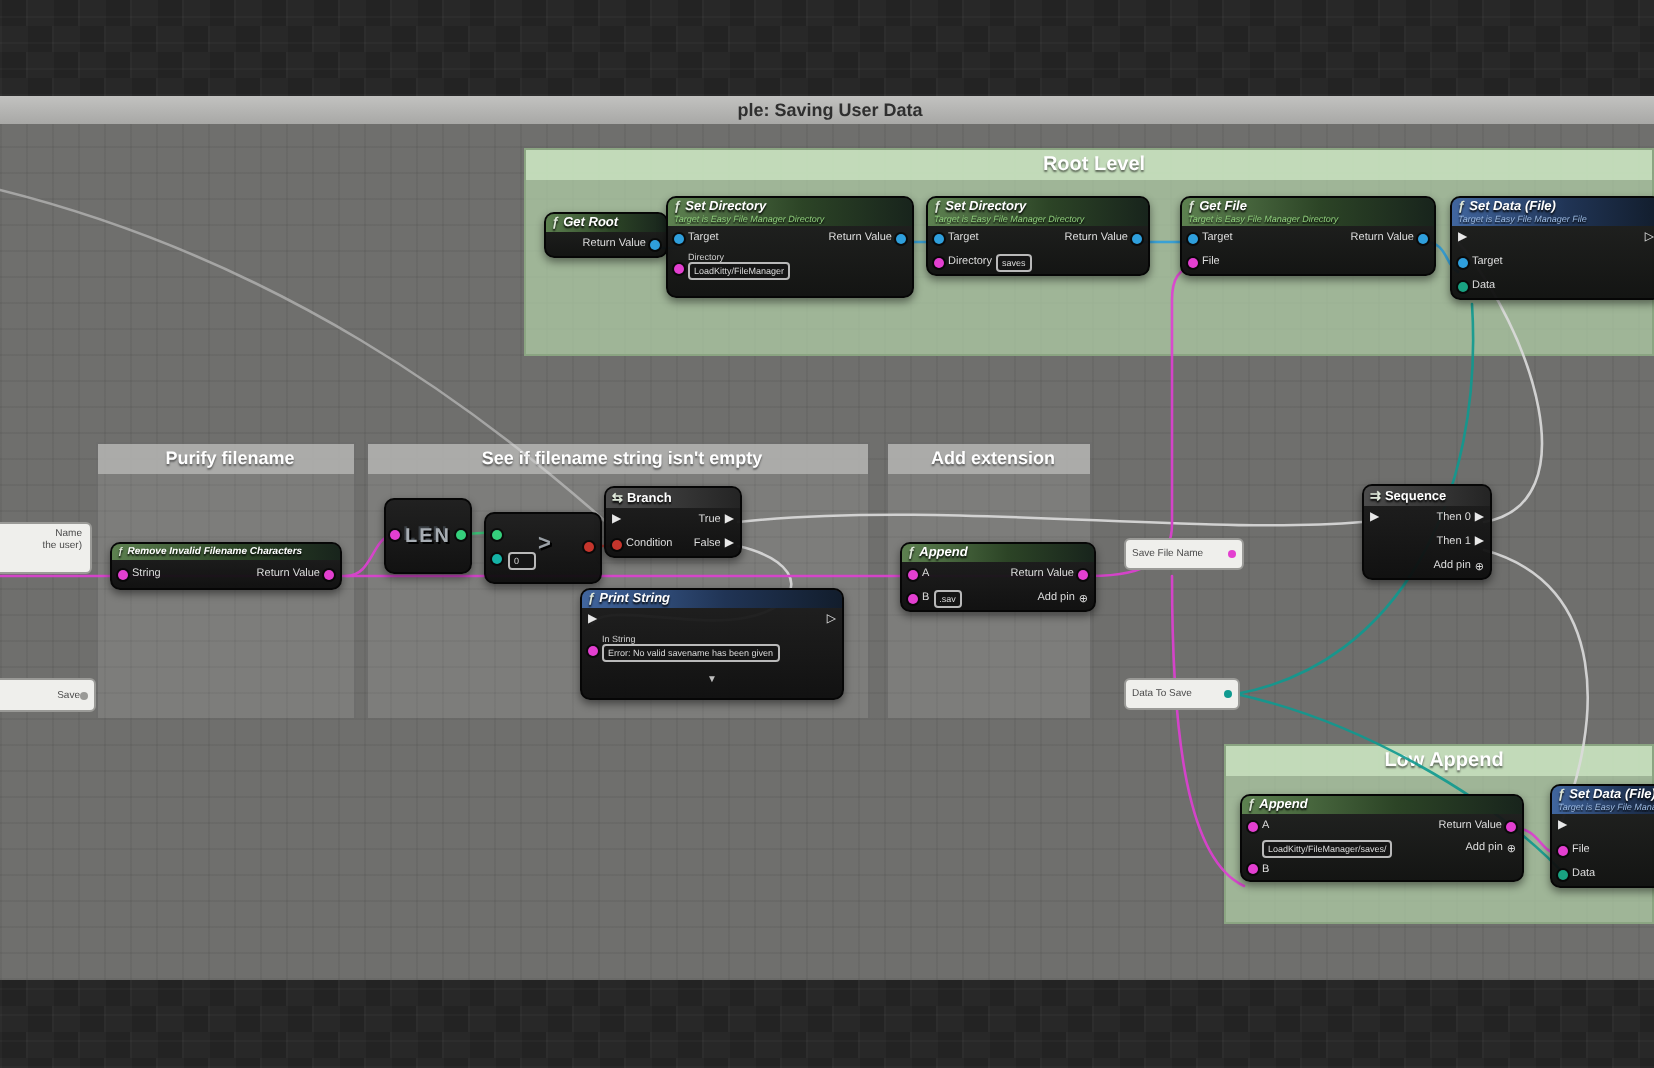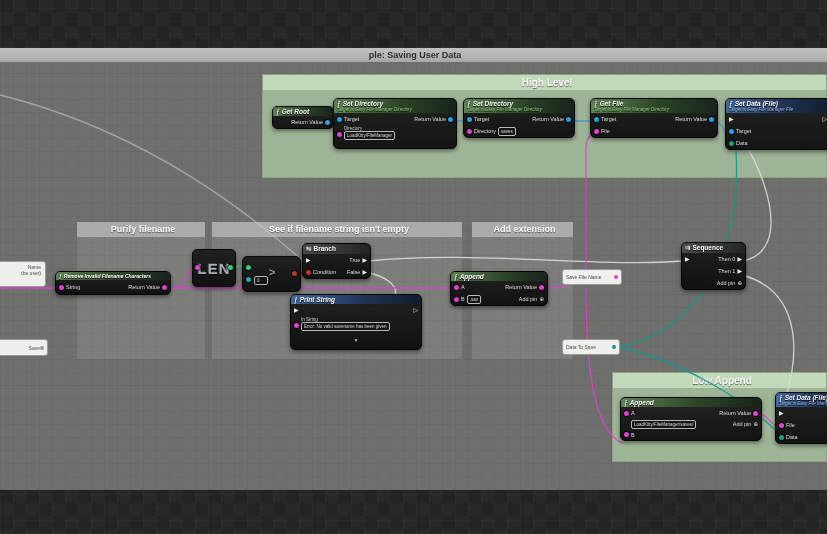--- a/index.html
+++ b/index.html
@@ -17,21 +17,21 @@
   .big-comment-header{left:0;top:48px;width:827px;height:14px;background:linear-gradient(#c2c2c0,#a8a8a6);
     color:#2f2f2f;font-size:9px;font-weight:bold;line-height:14px;padding-left:3px;box-sizing:border-box;}
   .big-comment-body{left:0;top:62px;width:827px;height:428px;background:#6f6f6d;
     background-image:repeating-linear-gradient(90deg, rgba(0,0,0,0.05) 0 1px, transparent 1px 13px),
                      repeating-linear-gradient(0deg, rgba(0,0,0,0.05) 0 1px, transparent 1px 13px);}
   
   .green-group{background:rgba(178,208,168,0.72);border:1px solid rgba(120,150,110,0.5);box-sizing:border-box;}
   .green-group .g-hdr{height:15px;background:rgba(200,224,190,0.85);color:#fff;font-size:10px;font-weight:bold;
     line-height:15px;padding-left:5px;text-shadow:0 1px 1px rgba(0,0,0,0.55);}
   
-  .gray-group{background:rgba(255,255,255,0.10);border:1px solid rgba(0,0,0,0.12);box-sizing:border-box;margin-left:28px;}
+  .gray-group{background:rgba(255,255,255,0.10);border:1px solid rgba(0,0,0,0.12);box-sizing:border-box;}
   .gray-group .g-hdr{height:15px;background:rgba(175,175,172,0.92);color:#fff;font-size:9px;font-weight:bold;
     line-height:15px;padding-left:4px;text-shadow:0 1px 1px rgba(0,0,0,0.5);white-space:nowrap;}
   
   .node{position:absolute;background:linear-gradient(rgba(28,28,28,0.95),rgba(12,12,12,0.95));
     border:1px solid #060606;border-radius:5px;box-shadow:0 2px 4px rgba(0,0,0,0.45);color:#dcdcdc;z-index:30;}
   .hdr{border-radius:4px 4px 0 0;padding:1px 3px;font-size:6.5px;font-weight:bold;font-style:italic;color:#fff;
     text-shadow:0 1px 1px #000;white-space:nowrap;overflow:hidden;}
   .hdr .fx{font-style:normal;font-weight:bold;margin-right:2px;color:#dfe8da;}
   .hdr-green{background:linear-gradient(90deg,#5d8150 0%,#2c4426 55%,#18241c 100%);}
   .hdr-blue{background:linear-gradient(90deg,#41669f 0%,#203455 55%,#121d2c 100%);}
@@ -44,34 +44,34 @@
   .p-int{background:#35d07c;} .p-teal{background:#15b3a6;} .p-data{background:#19a281;}
   .exec{font-size:6px;color:#e8e8e8;line-height:6px;}
   .ibox{background:#151515;border:1px solid #b9b9b9;border-radius:2px;color:#dadada;font-size:4.5px;
     line-height:7px;height:7px;padding:0 2px;white-space:nowrap;overflow:hidden;}
   .lbl-top{font-size:4.5px;color:#cfcfcf;line-height:5px;}
   
   .white-box{position:absolute;background:#efefec;border:1px solid #9a9a97;border-radius:3px;color:#4a4a4a;
     font-size:5px;display:flex;align-items:center;justify-content:space-between;padding:0 3px;box-sizing:border-box;z-index:35;}
   .white-box .dot{width:4px;height:4px;border-radius:50%;}
   svg.wires{position:absolute;left:0;top:0;z-index:20;pointer-events:none;}
-  .len-face{font-size:15px;font-weight:bold;color:#a7adb3;letter-spacing:1px;
+  .len-face{font-size:10px;font-weight:bold;color:#a7adb3;letter-spacing:1px;
     text-shadow:1px 1px 0 #000, -1px -1px 0 #3a3f44;}
   .op-face{font-size:11px;font-weight:bold;color:#9aa0a6;text-shadow:1px 1px 0 #000;}
 </style>
 </head>
 <body>
 
 <div class="abs checker" style="left:0;top:0;width:827px;height:48px;"></div>
 <div class="abs checker" style="left:0;top:490px;width:827px;height:44px;"></div>
 <div class="abs big-comment-body"></div>
 <div class="abs big-comment-header">ple: Saving User Data</div>
 
 <div class="abs green-group" style="left:262px;top:74px;width:565px;height:104px;z-index:10;">
-  <div class="g-hdr">High Level</div>
+  <div class="g-hdr">Root Level</div>
 </div>
 <div class="abs green-group" style="left:612px;top:372px;width:215px;height:90px;z-index:10;">
   <div class="g-hdr">Low Append</div>
 </div>
 <div class="abs gray-group" style="left:48px;top:221px;width:130px;height:139px;z-index:10;">
   <div class="g-hdr">Purify filename</div>
 </div>
 <div class="abs gray-group" style="left:183px;top:221px;width:252px;height:139px;z-index:10;">
   <div class="g-hdr">See if filename string isn't empty</div>
 </div>

